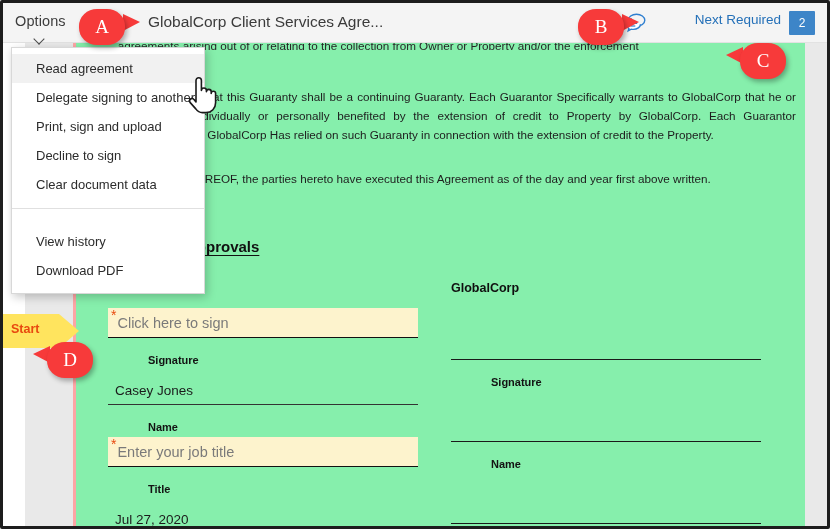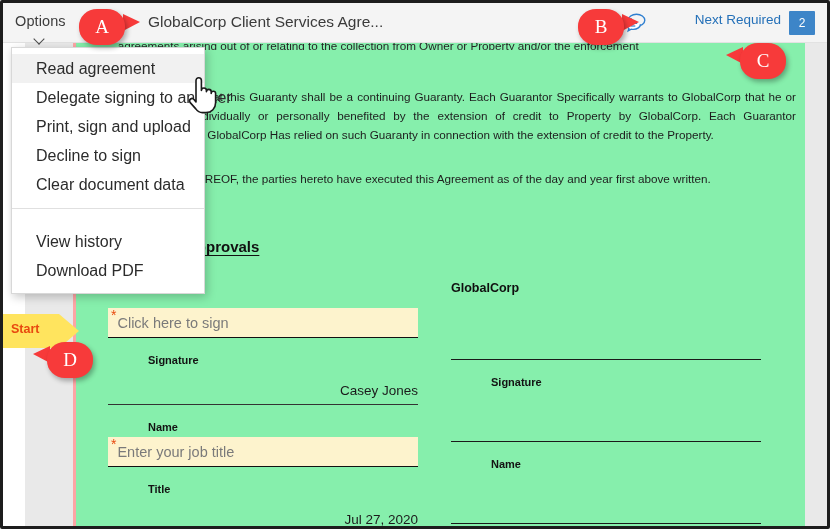--- a/index.html
+++ b/index.html
@@ -192,21 +192,20 @@
     color: #7a7a7a;
   }
 
   .value-field {
     position: relative;
     height: 29px;
     border-bottom: 1.3px solid #333;
     display: flex;
     align-items: center;
     padding-left: 7px;
-    justify-content: flex-end;
   }
   .value-field .val {
     font-size: 13.5px;
     color: #1b1b1b;
   }
 
   .empty-field {
     height: 44px;
     border-bottom: 1.3px solid #1a1a1a;
   }
@@ -229,21 +228,21 @@
     left: 8px; top: 44px;
     width: 194px;
     background: #ffffff;
     border: 1px solid #d8d8d8;
     box-shadow: 2px 3px 9px rgba(0,0,0,.22);
     z-index: 60;
     padding: 6px 0 8px 0;
   }
   .menu-item {
     padding: 6px 10px 6px 24px;
-    font-size: 16px;
+    font-size: 13px;
     color: #2c2c2c;
     white-space: nowrap;
     cursor: pointer;
     line-height: 17px;
   }
   .menu-item.active { background: #f1f1f1; }
   .menu-sep {
     height: 1px;
     background: #e0e0e0;
     margin: 9px 0 18px 0;

